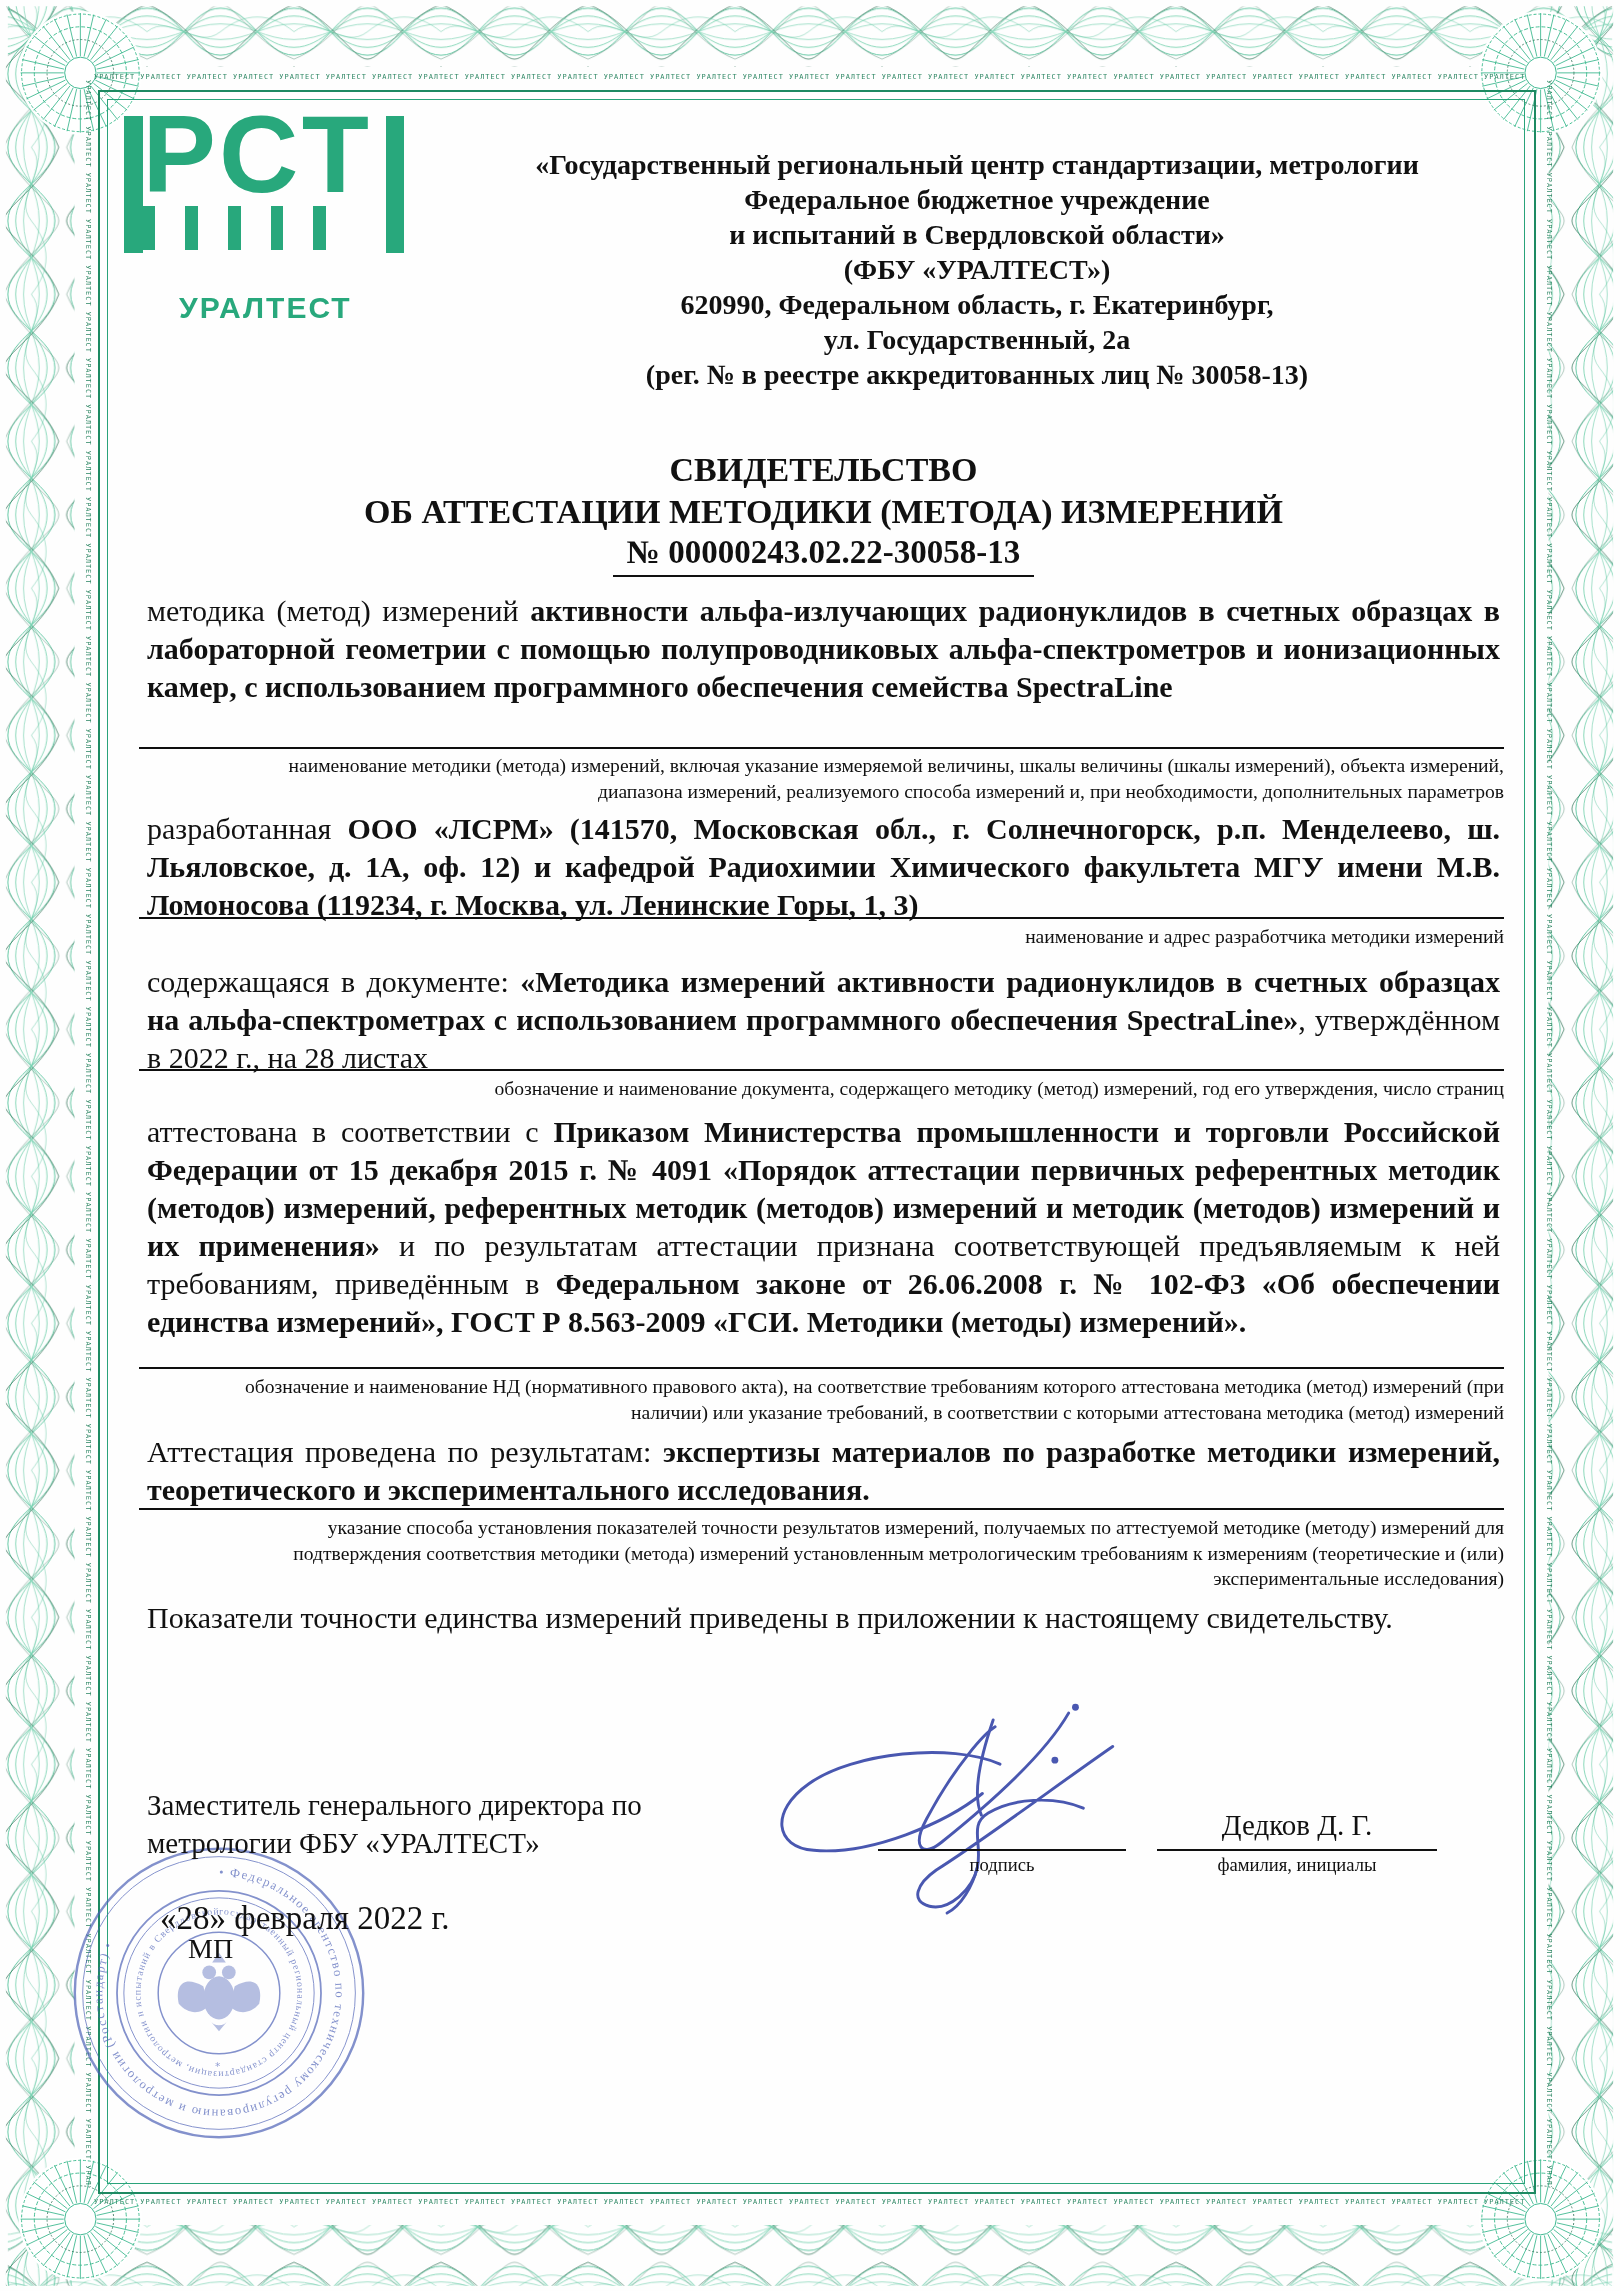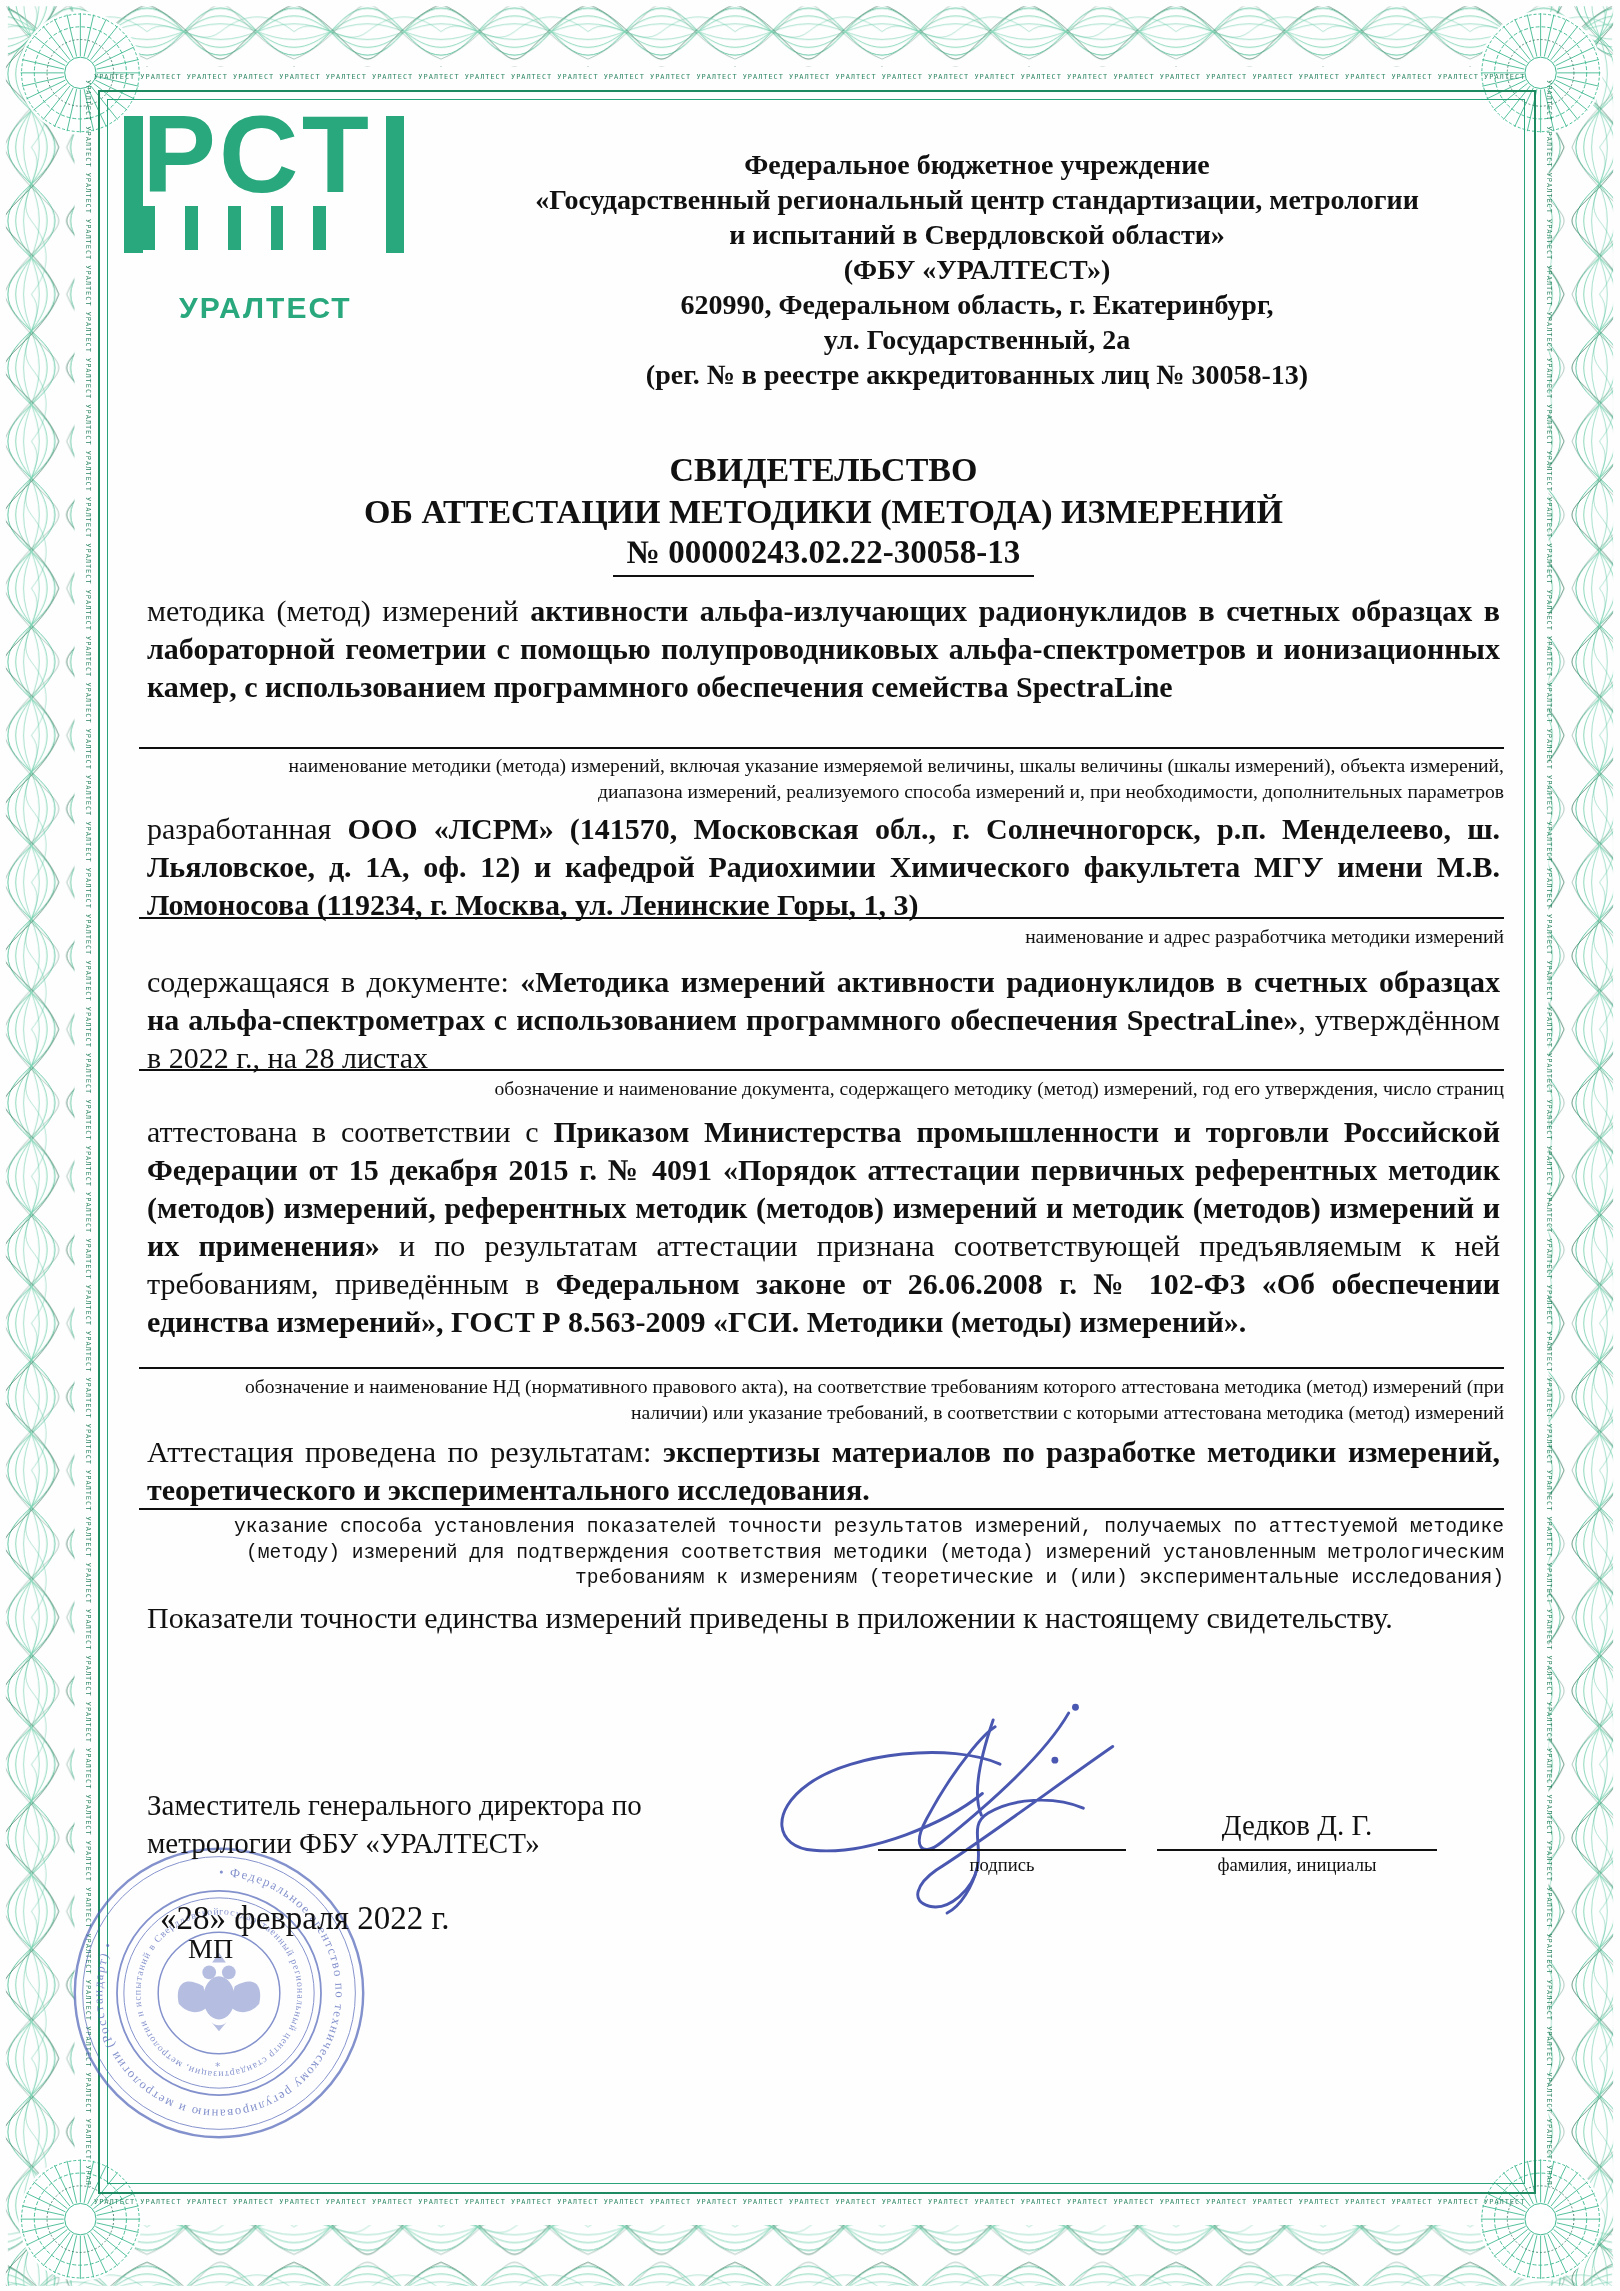--- a/index.html
+++ b/index.html
@@ -146,22 +146,22 @@
             <span></span>
             <span></span>
         </div>
       </div>
       <div class="vbar"></div>
     </div>
     <div class="logo-caption">УРАЛТЕСТ</div>
   </div>
 
   <div class="header">
+    <div>«Государственный региональный центр стандартизации, метрологии</div>
     <div>Федеральное бюджетное учреждение</div>
-    <div>«Государственный региональный центр стандартизации, метрологии</div>
     <div>и испытаний в Свердловской области»</div>
     <div>(ФБУ «УРАЛТЕСТ»)</div>
     <div>620990, Федеральном область, г. Екатеринбург,</div>
     <div>ул. Государственный, 2а</div>
     <div>(рег. № в реестре аккредитованных лиц № 30058-13)</div>
   </div>
 
   <div class="title">
     <div class="title-l">СВИДЕТЕЛЬСТВО</div>
     <div class="title-l">ОБ АТТЕСТАЦИИ МЕТОДИКИ (МЕТОДА) ИЗМЕРЕНИЙ</div>
@@ -197,21 +197,21 @@
   </div>
   <div class="rule" style="top:1367px;"></div>
   <div class="caption" style="top:1374px;">
     <span style="width:1274px;">обозначение и наименование НД (нормативного правового акта), на соответствие требованиям которого аттестована методика (метод) измерений (при наличии) или указание требований, в соответствии с которыми аттестована методика (метод) измерений</span>
   </div>
 
   <div class="para" style="top:1433px;">
     <span class="rg">Аттестация проведена по результатам: </span><span class="bd">экспертизы материалов по разработке методики измерений, теоретического и экспериментального исследования.</span>
   </div>
   <div class="rule" style="top:1508px;"></div>
-  <div class="caption" style="top:1515px;font-family:Liberation Mono, monospace;">
+  <div class="caption" style="top:1515px;">
     <span style="width:1304px;">указание способа установления показателей точности результатов измерений, получаемых по аттестуемой методике (методу) измерений для подтверждения соответствия методики (метода) измерений установленным метрологическим требованиям к измерениям (теоретические и (или) экспериментальные исследования)</span>
   </div>
 
   <div class="para" style="top:1598px;line-height:40px;">
     <span class="rg">Показатели точности единства измерений приведены в приложении к настоящему свидетельству.</span>
   </div>
 
   <div class="signer">
     <div>Заместитель генерального директора по</div>
     <div>метрологии ФБУ «УРАЛТЕСТ»</div>

